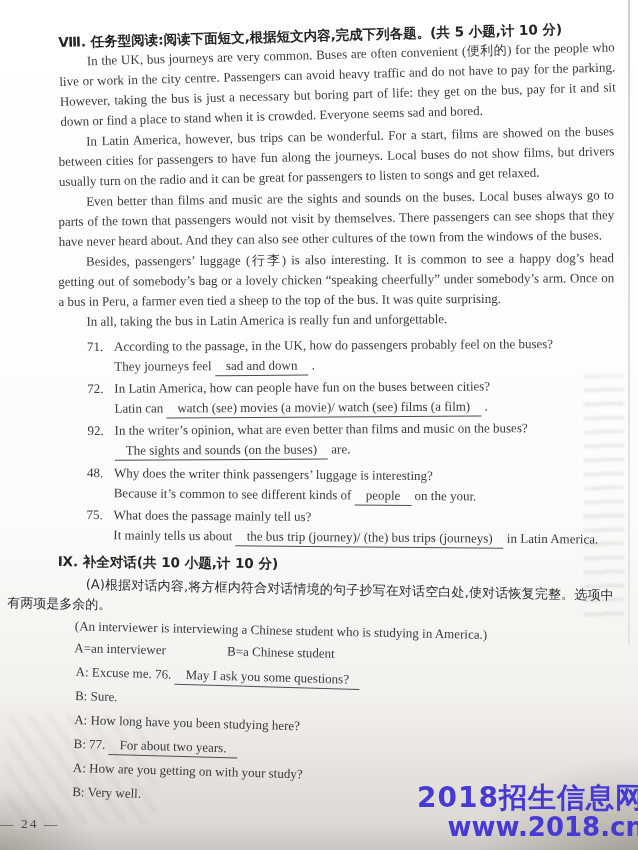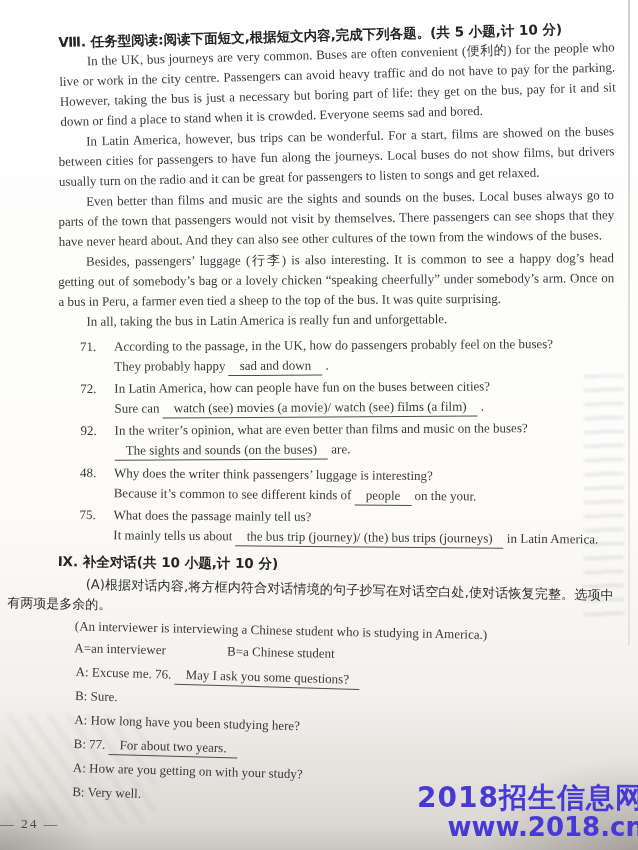--- a/index.html
+++ b/index.html
@@ -47,21 +47,21 @@
   .tilt-b { transform:rotate(-1.1deg); transform-origin:left top; }
   .tilt-c { transform:rotate(-0.7deg); transform-origin:left top; }
   .tilt-d { transform:rotate(-0.4deg); transform-origin:left top; }
   .tilt-e { transform:rotate(-0.35deg); transform-origin:left top; }
   .tilt-f { transform:rotate(0.5deg);  transform-origin:left top; }
   .tilt-g { transform:rotate(0.6deg);  transform-origin:left top; }
   .tilt-h { transform:rotate(1.2deg);  transform-origin:left top; }
   .tilt-i { transform:rotate(1.6deg);  transform-origin:left top; }
   .questions { margin-top:5px; margin-left:22px; }
   .q { position:relative; padding-left:34px; margin-bottom:2px; }
-  .q-num { position:absolute; left:0; top:0; }
+  .q-num { position:absolute; left:7px; top:0; }
   .blank {
     display:inline-block;
     border-bottom:1px solid #4d4d4d;
     padding:0 11px;
     line-height:18px;
     white-space:normal;
   }
   .sec9-heading { margin-top:6px; }
   .instruction {
     margin:3px 0 0 -50px; text-indent:78px; text-align:justify;
@@ -116,30 +116,30 @@
       <p>Besides, passengers’ luggage (行李) is also interesting. It is common to see a happy dog’s head getting out of somebody’s bag or a lovely chicken “speaking cheerfully” under somebody’s arm. Once on a bus in Peru, a farmer even tied a sheep to the top of the bus. It was quite surprising.</p>
       <p>In all, taking the bus in Latin America is really fun and unforgettable.</p>
     </div>
 
     <div class="questions">
       <div class="tilt-e">
         <div class="q">
           <span class="q-num">71.</span>
           <div>According to the passage, in the UK, how do passengers probably feel on the buses?</div>
           <div>
-            <span>They probably happy</span>
+            <span>They journeys feel</span>
             <span class="blank">sad and down</span>
             <span>.</span>
           </div>
         </div>
         <div class="q">
           <span class="q-num">72.</span>
           <div>In Latin America, how can people have fun on the buses between cities?</div>
           <div>
-            <span>Sure can</span>
+            <span>Latin can</span>
             <span class="blank">watch (see) movies (a movie)/ watch (see) films (a film)</span>
             <span>.</span>
           </div>
         </div>
         <div class="q">
           <span class="q-num">92.</span>
           <div>In the writer’s opinion, what are even better than films and music on the buses?</div>
           <div>
             <span class="blank">The sights and sounds (on the buses)</span>
             <span>are.</span>

